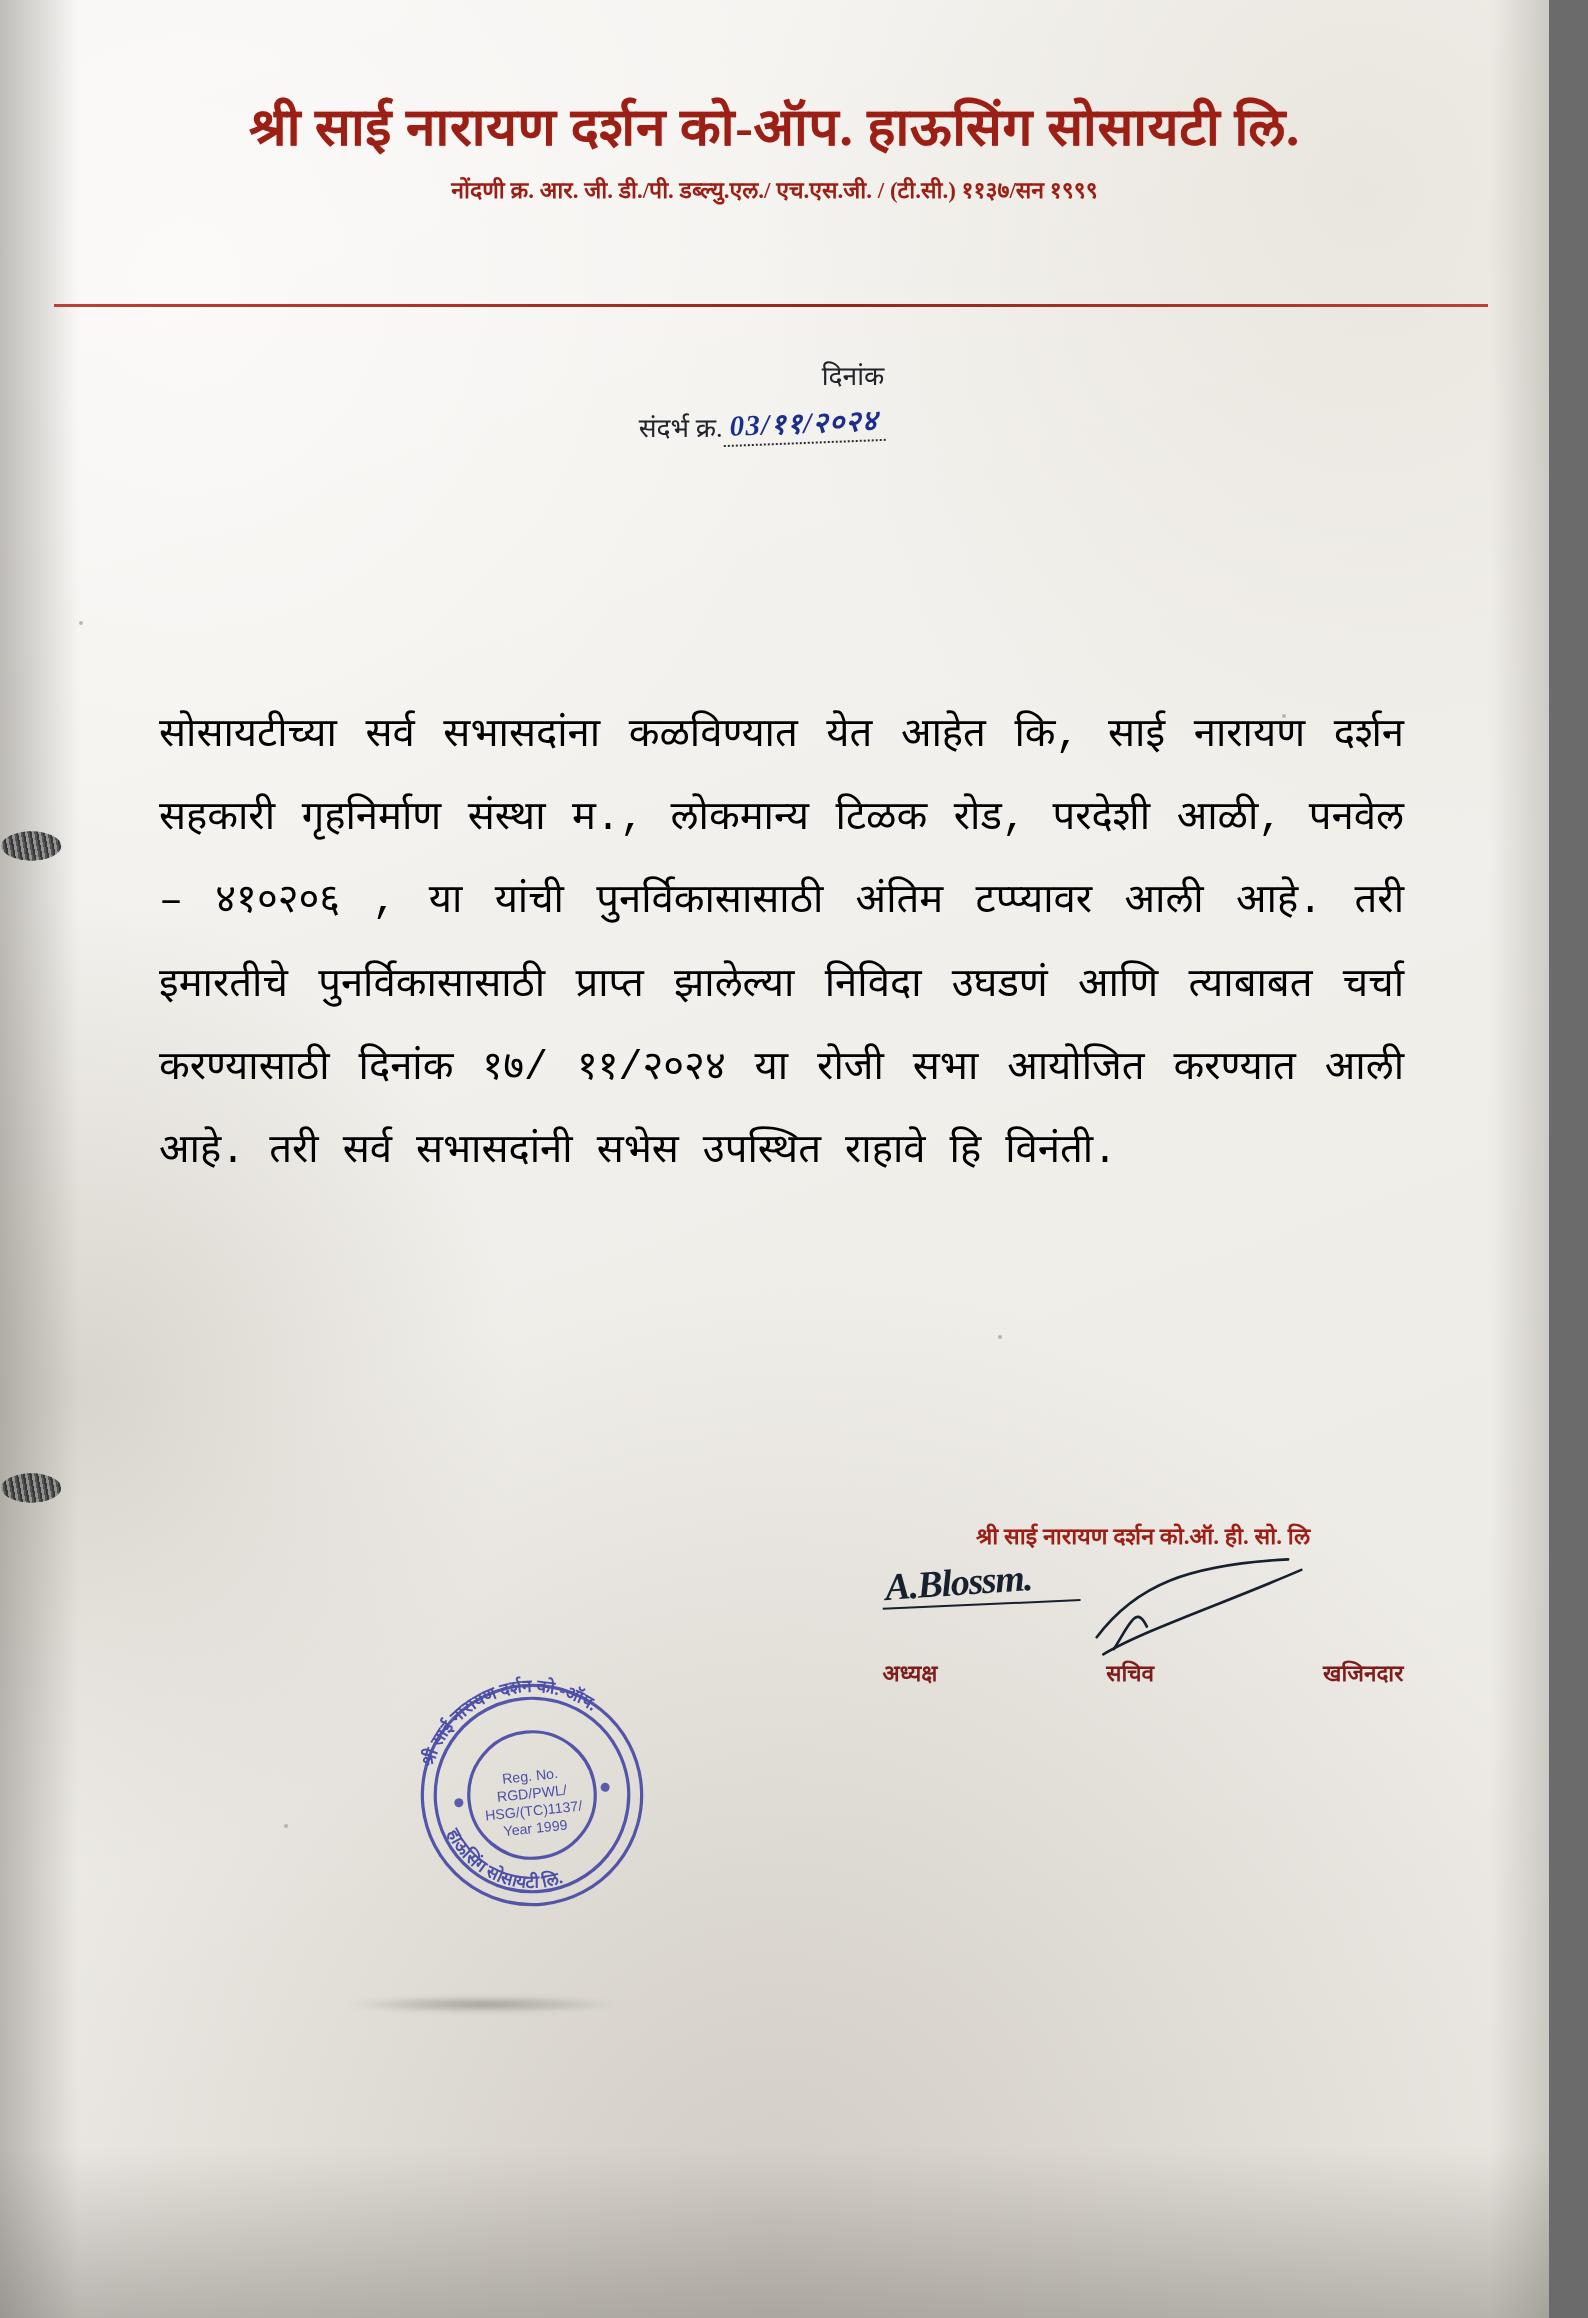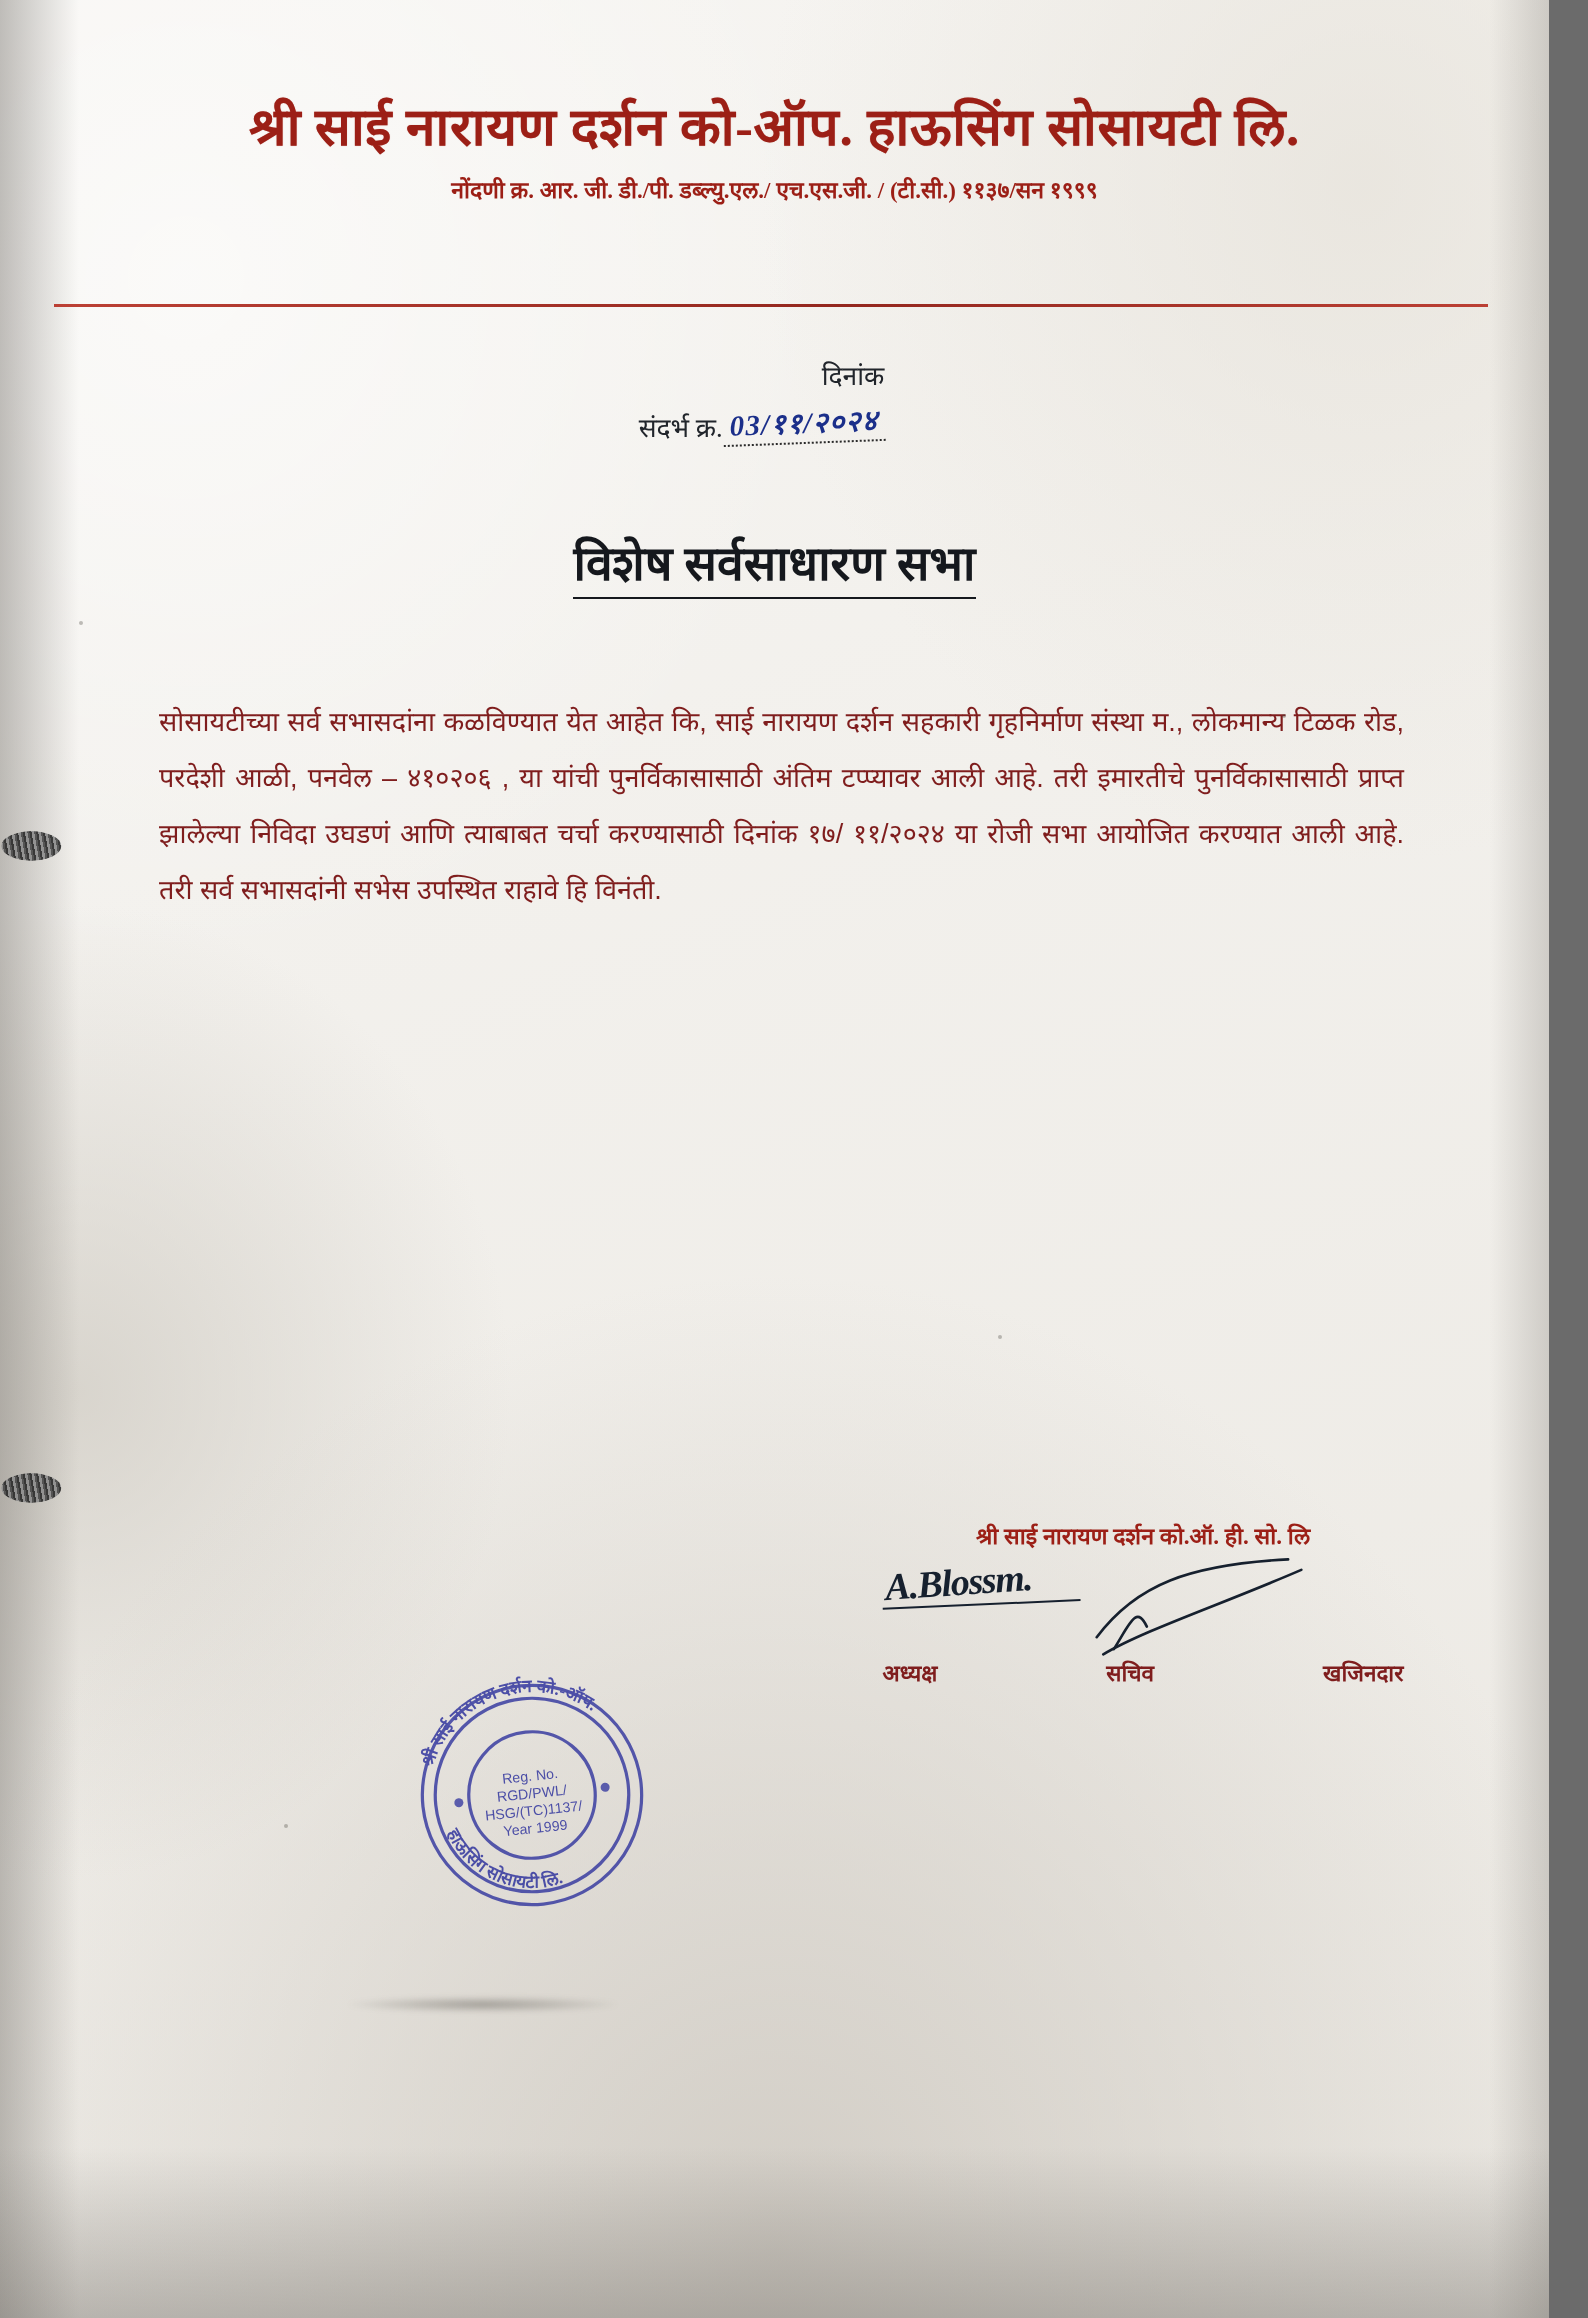--- a/index.html
+++ b/index.html
@@ -158,25 +158,25 @@
   .doc-title span {
     border-bottom: 2.6px solid #15181d;
     padding-bottom: 6.6px;
   }
 
   .body-text {
     position: absolute;
     top: 694px;
     left: 159px;
     right: 145px;
-    font-size: 27px;
+    font-size: 40px;
     line-height: 2.08;
-    color: #7f1d1d;
+    color: #000000;
     text-align: justify;
-    font-family: Liberation Sans, sans-serif;
+    font-family: Liberation Mono, monospace;
   }
 
   
   .sig-block {
     position: absolute;
     top: 1520px;
     left: 872px;
     width: 542px;
   }
   .sig-society {
@@ -287,23 +287,20 @@
   <div class="lh-rule"></div>
 
   <div class="ref-row">
     <div class="ref-left">संदर्भ क्र.</div>
     <div class="ref-right">
       <span>दिनांक</span>
       <span class="hand-date">03/११/२०२४</span>
     </div>
   </div>
 
-  <div class="doc-title">
-    <span>विशेष सर्वसाधारण सभा</span>
-  </div>
 
   <div class="body-text">सोसायटीच्या सर्व सभासदांना कळविण्यात येत आहेत कि, साई नारायण दर्शन सहकारी गृहनिर्माण संस्था म., लोकमान्य टिळक रोड, परदेशी आळी, पनवेल – ४१०२०६ , या यांची पुनर्विकासासाठी अंतिम टप्प्यावर आली आहे. तरी इमारतीचे पुनर्विकासासाठी प्राप्त झालेल्या निविदा उघडणं आणि त्याबाबत चर्चा करण्यासाठी दिनांक १७/ ११/२०२४ या रोजी सभा आयोजित करण्यात आली आहे. तरी सर्व सभासदांनी सभेस उपस्थित राहावे हि विनंती.</div>
 
   <div class="sig-block">
     <div class="sig-society">श्री साई नारायण दर्शन को.ऑ. ही. सो. लि</div>
     <div class="sig-ink-row">
       <div class="sig-ink-1">A.Blossm.</div>
       <div class="sig-ink-2">
         <svg viewBox="0 0 330 150" xmlns="http://www.w3.org/2000/svg">
           <path d="M10 120 C70 40, 150 10, 300 2" stroke="#16202e" stroke-width="4" fill="none" stroke-linecap="round"></path>

